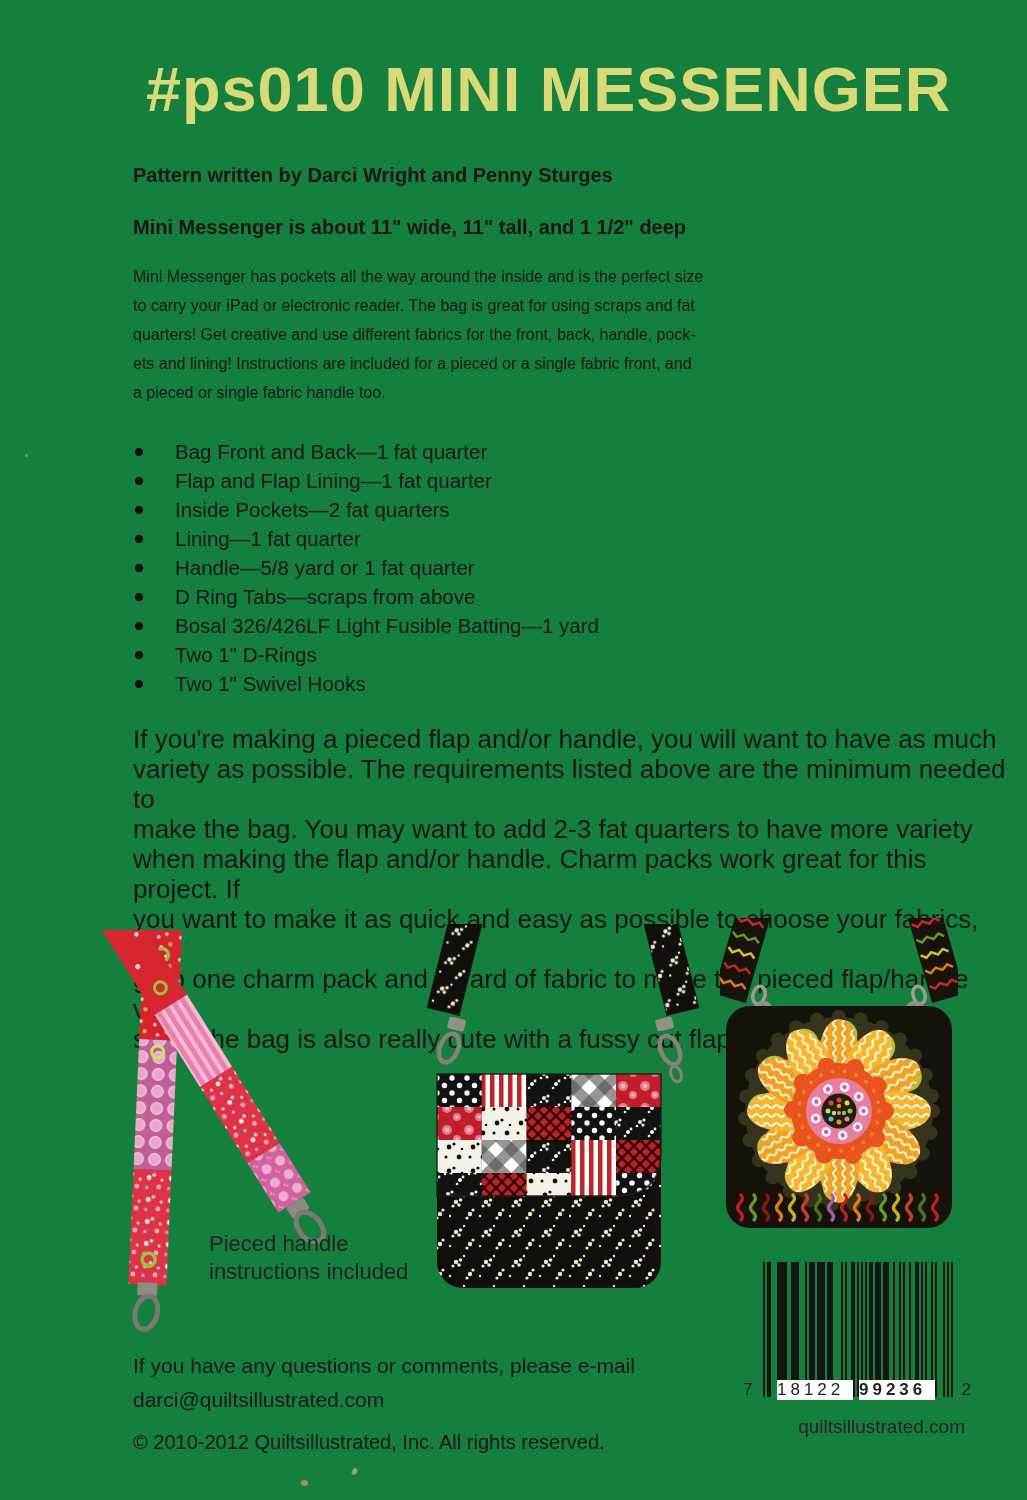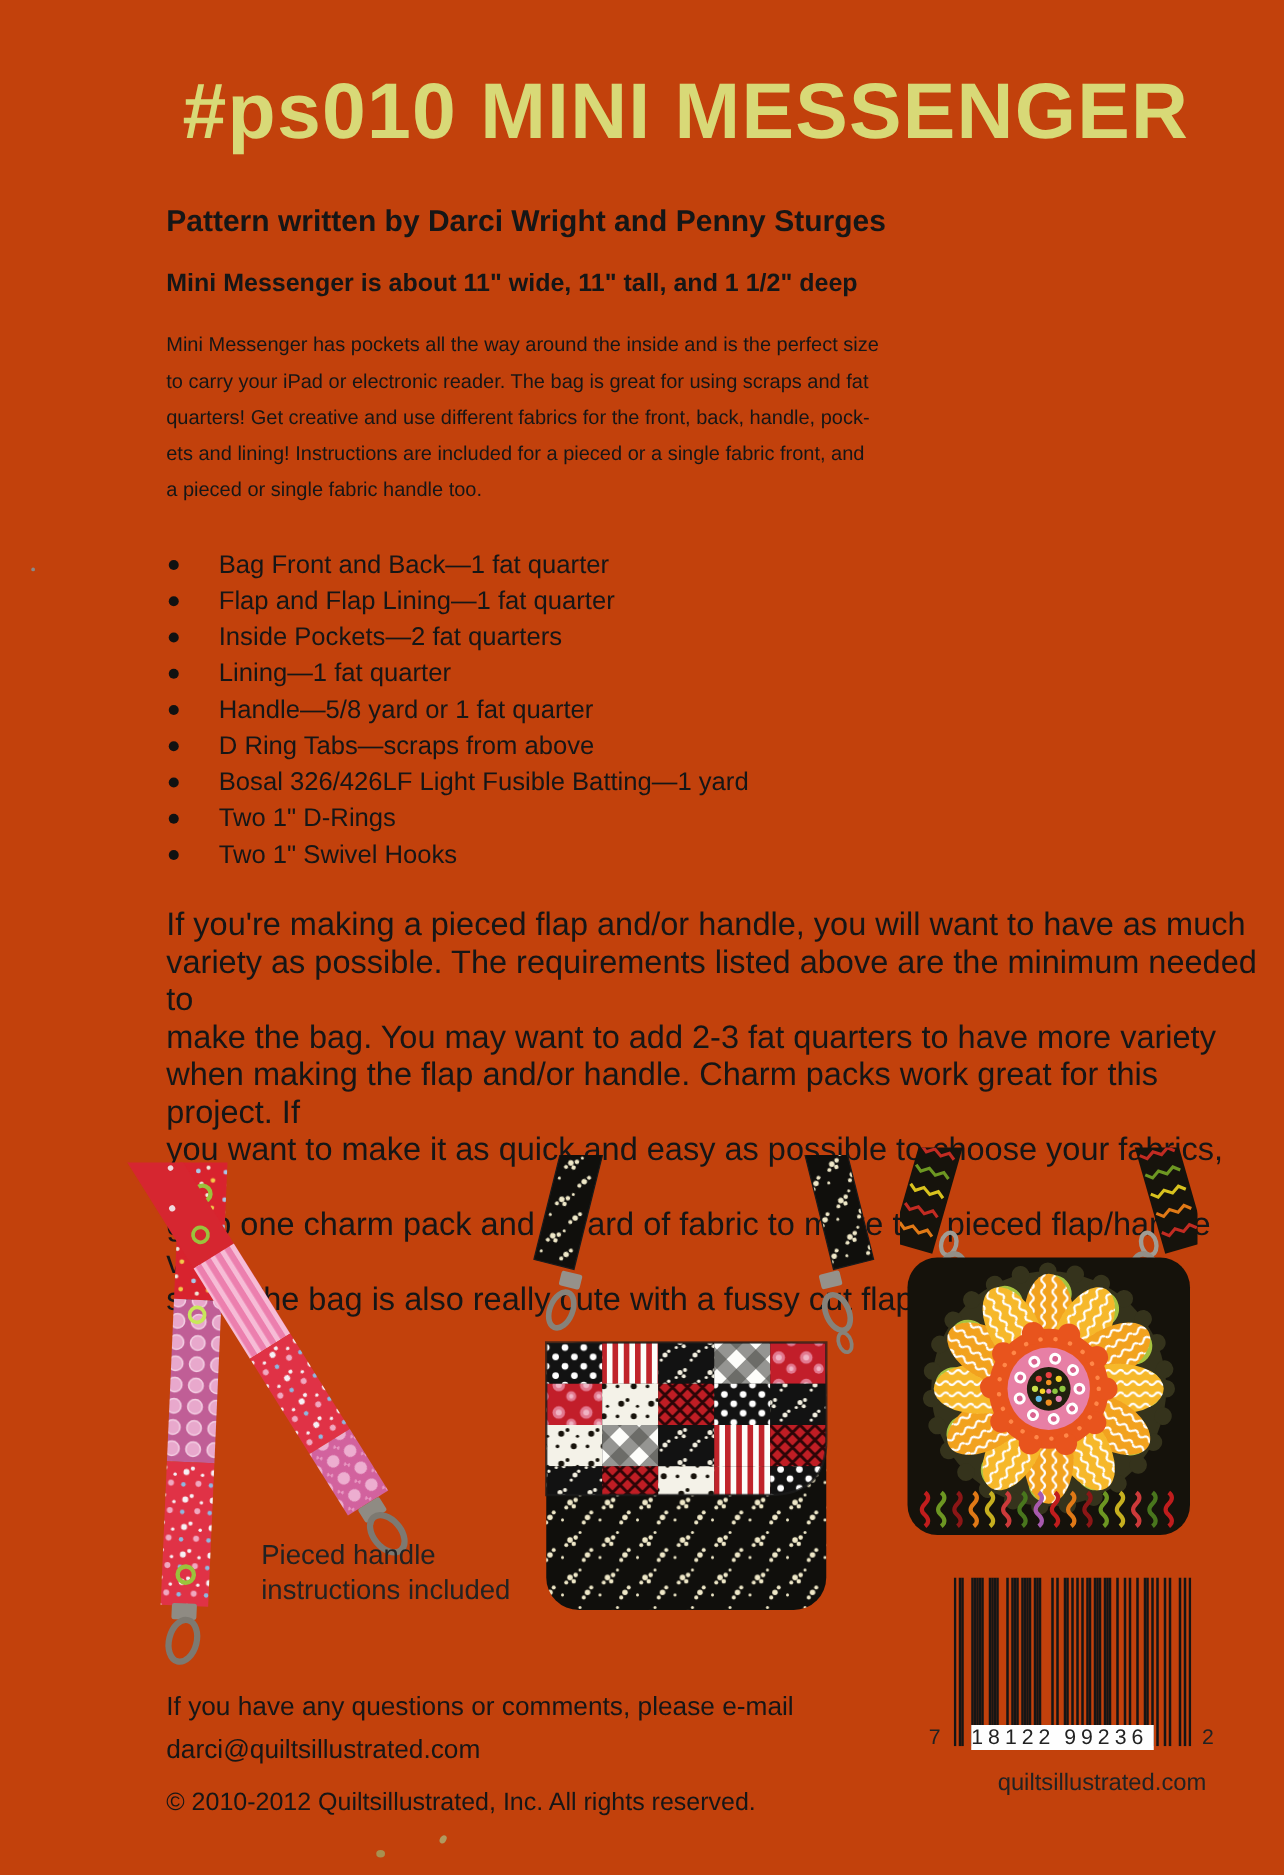--- a/index.html
+++ b/index.html
@@ -1,33 +1,33 @@
 <!DOCTYPE html>
 <html style="--title: #d8d977; --text: #161616;"><head>
 <meta charset="utf-8">
 <style>
   html,body{margin:0;padding:0;background:#e8e8e8;}
   .page{
     position:relative;
     width:1027px;height:1500px;
     margin:0 auto;
-    background:#c2410c;
+    background:#15803d;
     font-family:"Liberation Sans", sans-serif;
     color:var(--text,#161616);
     overflow:hidden;
   }
   .abs{position:absolute;}
   .pre{white-space:pre-line;}
   .title{
     left:146px;top:56px;
     font-size:63px;font-weight:bold;letter-spacing:1px;
     color:var(--title,#d8d977);
     line-height:1.05;
   }
-  .byline{left:133px;top:164px;font-size:24px;font-weight:bold;text-align:center;}
+  .byline{left:133px;top:164px;font-size:20px;font-weight:bold;text-align:center;}
   .sizeline{left:133px;top:216px;font-size:20px;font-weight:bold;}
   .intro{left:133px;top:262px;width:870px;font-size:16px;line-height:29px;}
   .materials{left:133px;top:437px;margin:0;padding:0;list-style:none;font-size:20.5px;}
   .materials li{position:relative;padding-left:42px;height:29px;line-height:29px;}
   .materials li .dot{
     position:absolute;left:2px;top:11px;width:8px;height:8px;border-radius:50%;
     background:#111;
   }
   .tips{left:133px;top:724px;width:880px;font-size:26px;line-height:30px;}
   .caption{left:209px;top:1230px;font-size:22px;line-height:28px;color:#222;}
@@ -36,21 +36,21 @@
 
   
   .barcode{left:763px;top:1262px;width:190px;height:135px;}
   .barcode .bars{position:absolute;left:0;top:0;width:190px;height:135px;overflow:hidden;white-space:nowrap;font-size:0;}
   .barcode .bars i{display:inline-block;width:2px;height:135px;}
   .barcode .bars i.b{background:#151515;}
   .bc-digit,.bc-group{position:absolute;font-size:17px;color:#222;}
   .bc-lead{left:-20px;bottom:-3px;}
   .bc-check{right:-18px;bottom:-3px;}
   .bc-g1{left:14px;bottom:-3px;width:76px;text-align:left;background:#fefefe;letter-spacing:4px;}
-  .bc-g2{left:84px;bottom:-3px;width:76px;text-align:center;background:#fefefe;letter-spacing:4px;}
+  .bc-g2{left:96px;bottom:-3px;width:76px;background:#fefefe;letter-spacing:4px;font-weight:bold;}
   .website{left:745px;top:1416px;width:220px;text-align:right;font-size:19px;color:#222;}
 
   .speck{position:absolute;border-radius:50%;}
 </style>
 </head>
 <body>
 
 <div class="page">
 
   <div class="abs title">#ps010 MINI MESSENGER</div>

